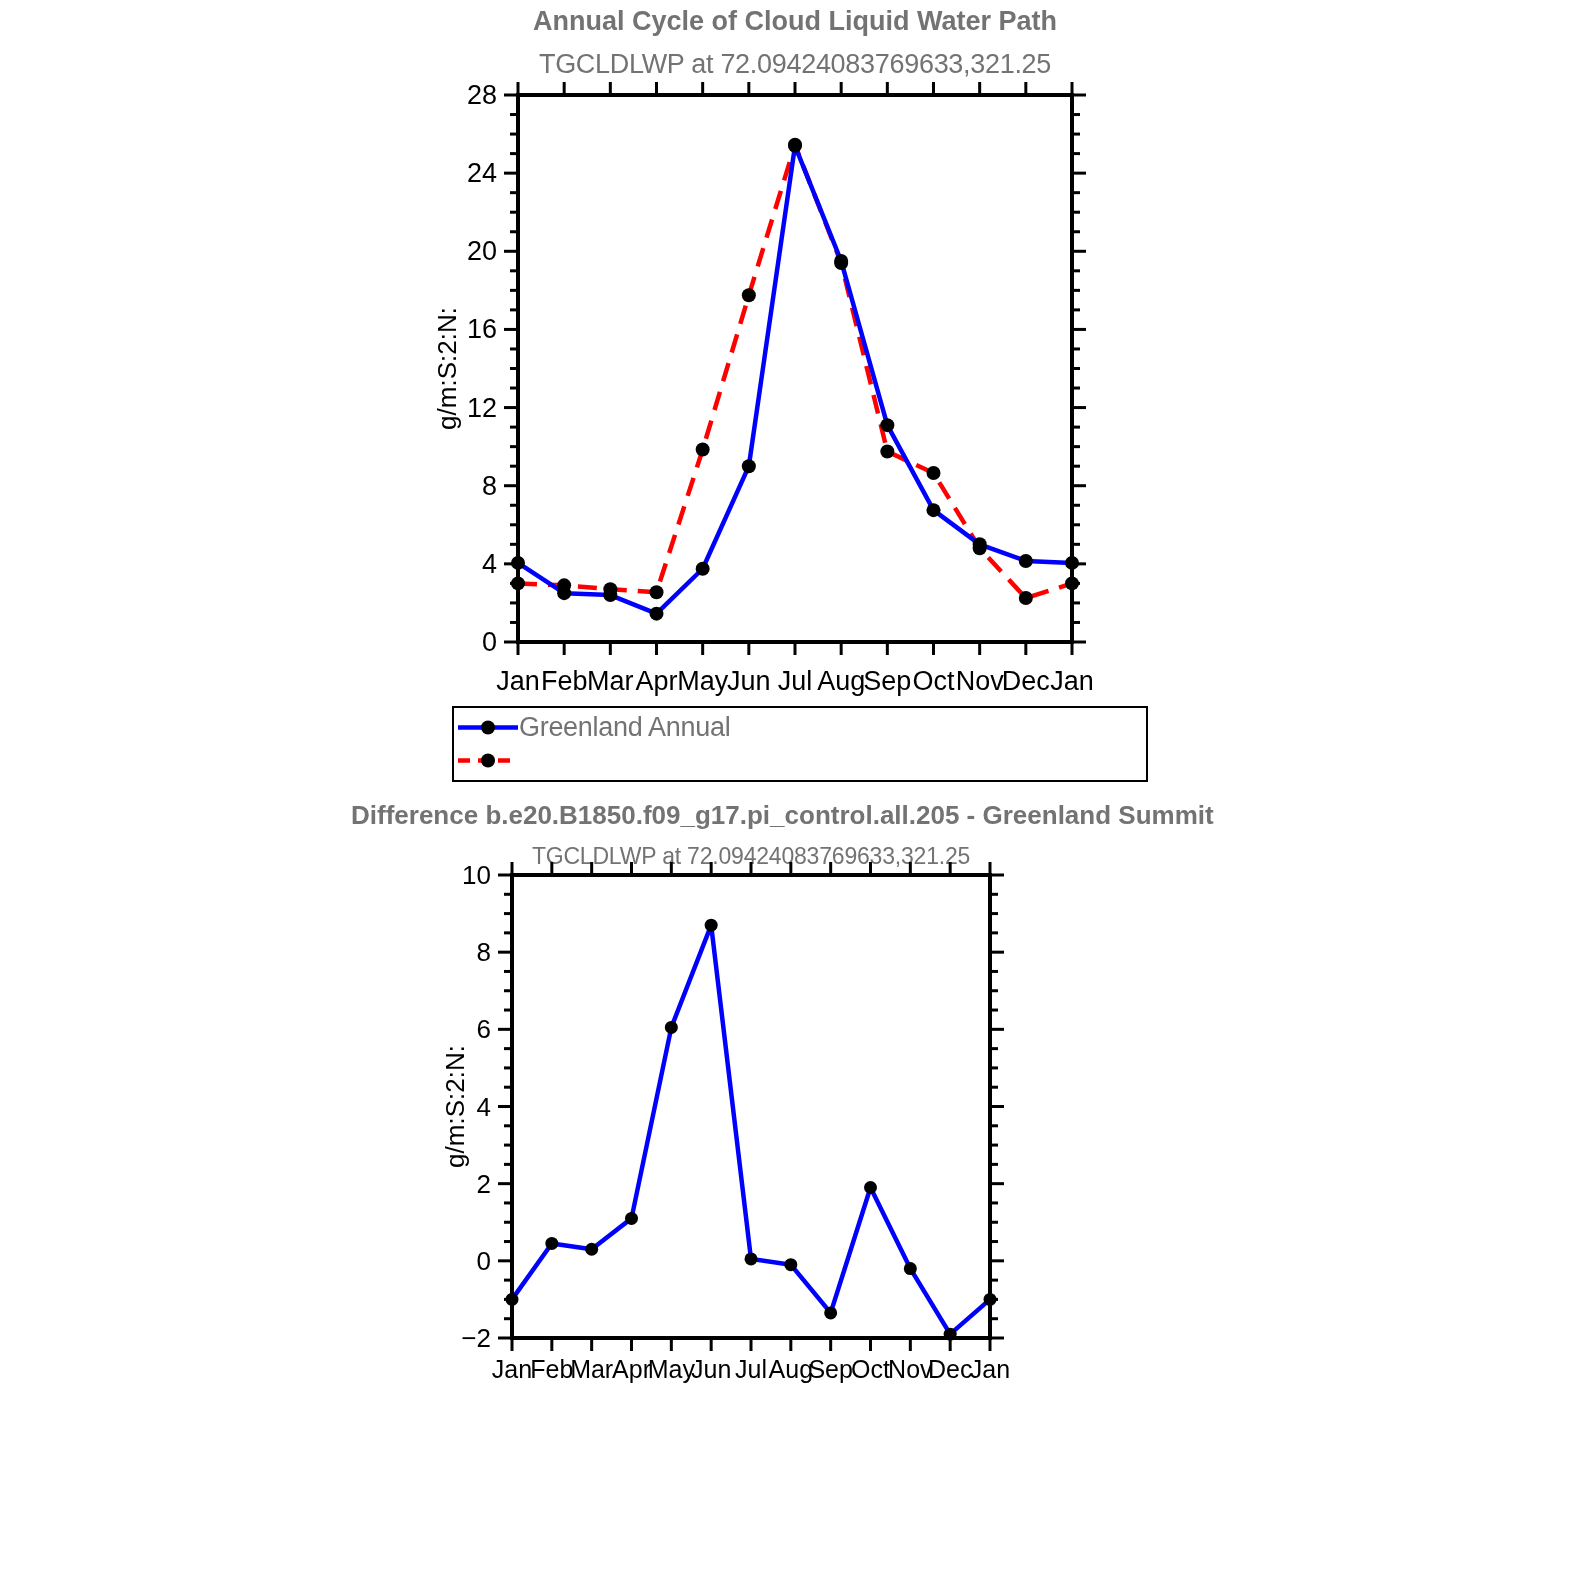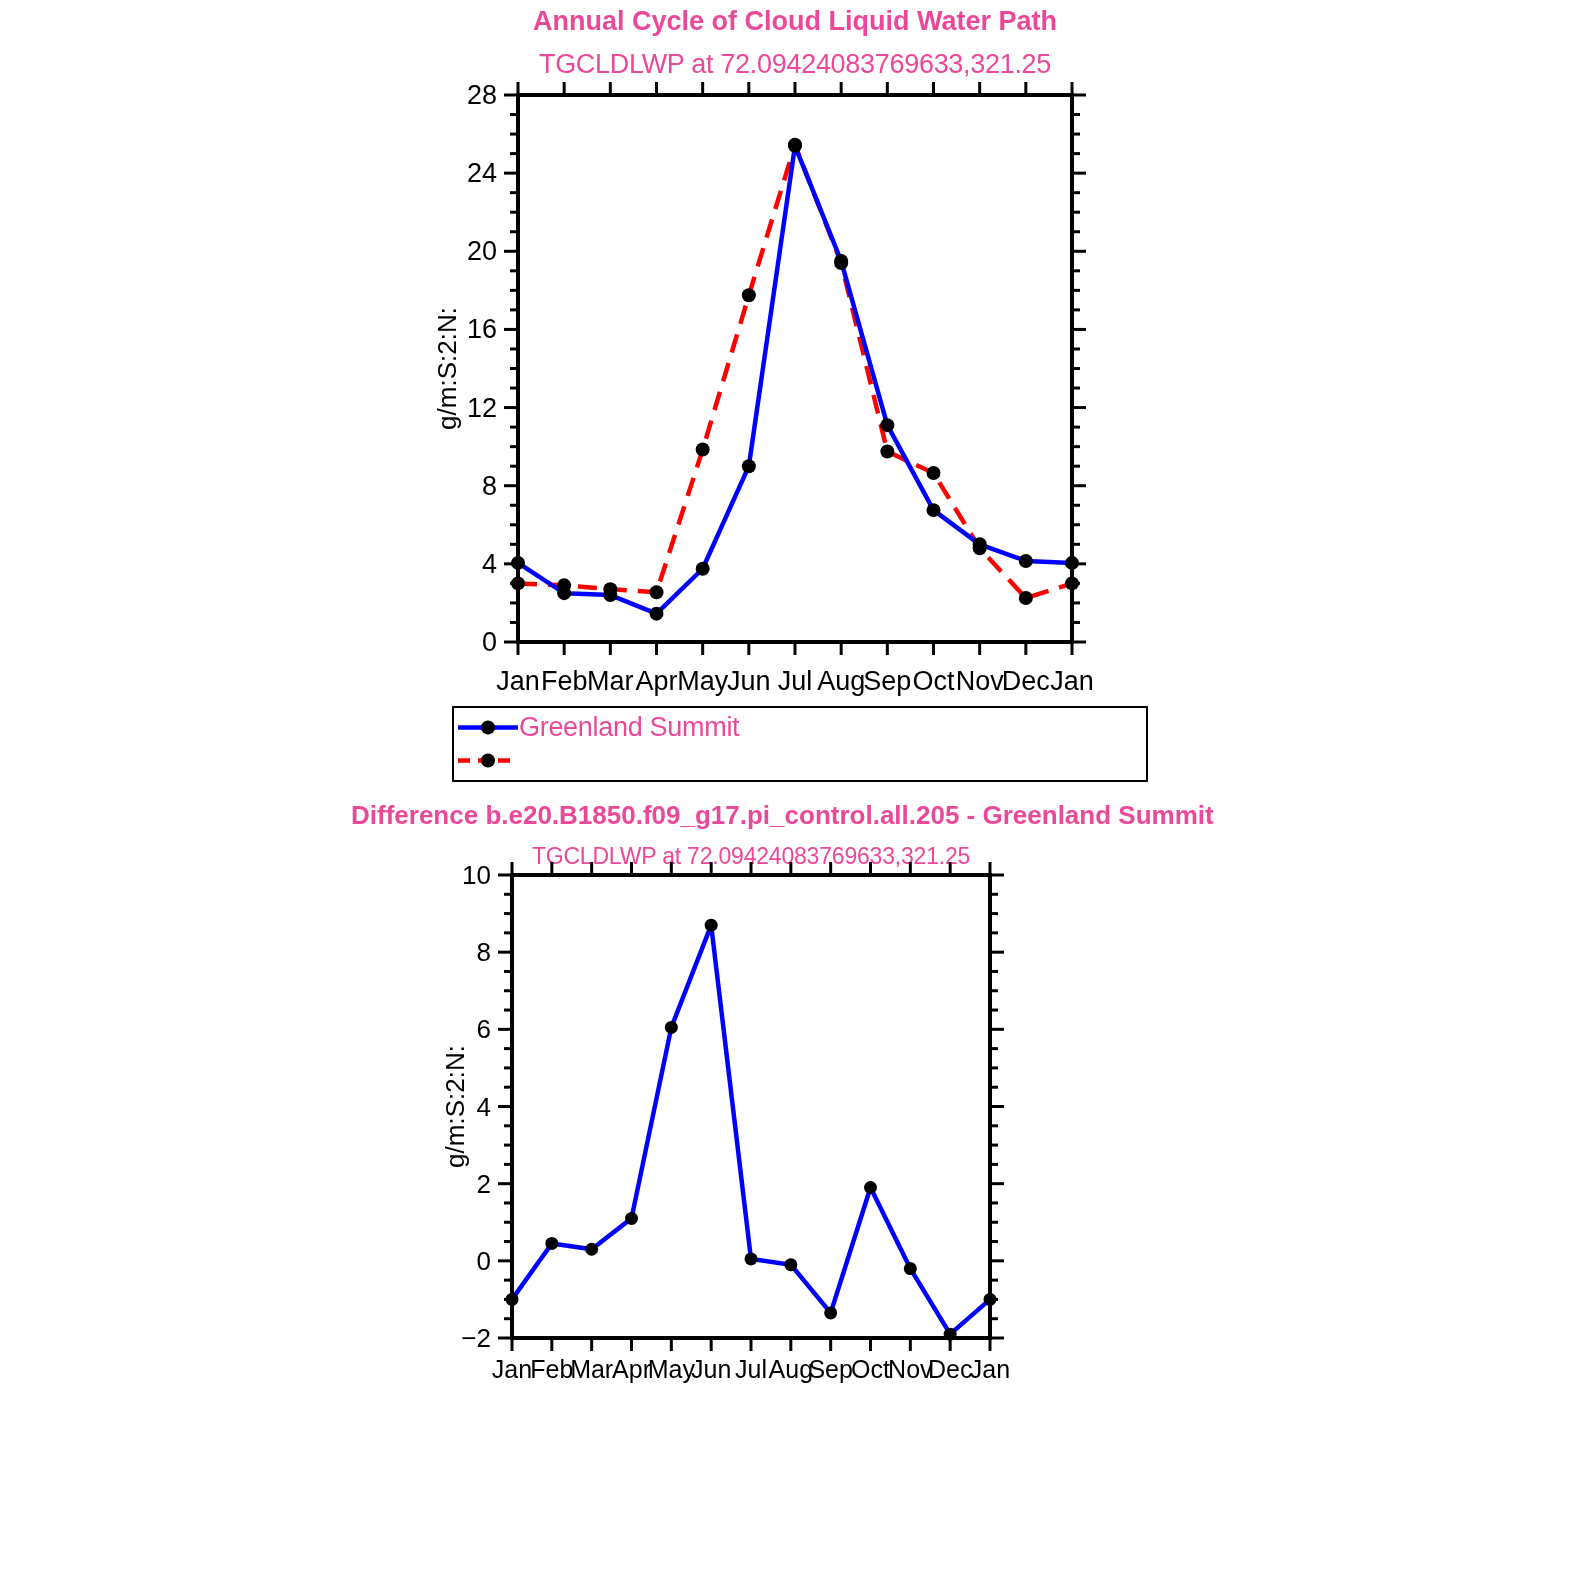--- a/index.html
+++ b/index.html
@@ -1,17 +1,17 @@
 <!DOCTYPE html>
 <html><head>
 <meta charset="utf-8">
 <style>
   html,body{margin:0;padding:0;background:#ffffff;}
   .canvas{position:relative;width:1574px;height:1574px;background:#ffffff;overflow:hidden;
-          font-family:"Liberation Sans",sans-serif;color:#ec4899;}
+          font-family:"Liberation Sans",sans-serif;color:#737373;}
   .caption{position:absolute;text-align:center;white-space:nowrap;}
   .main-title-1{left:395px;top:6px;width:800px;font-size:27px;font-weight:bold;}
   .subtitle-1{left:395px;top:49px;width:800px;font-size:27px;font-weight:normal;letter-spacing:-0.3px;}
   .main-title-2{left:351px;top:800px;width:800px;font-size:26px;font-weight:bold;}
   .subtitle-2{left:351px;top:843px;width:800px;font-size:23px;font-weight:normal;letter-spacing:-0.2px;}
   #plots{position:absolute;left:0;top:0;}
   .legend{position:absolute;left:452px;top:706px;width:696px;height:76px;border:2.5px solid #000;
           box-sizing:border-box;background:#fff;display:flex;flex-direction:column;
           justify-content:space-evenly;padding:2px 2px 2px 3px;}
   .legend-row{display:flex;align-items:center;height:33px;}
@@ -283,21 +283,21 @@
         <circle cx="990" cy="1299.4166666666667" r="6.5" fill="#000000"></circle>
       </g>
     </svg>
 
   <div class="legend">
     <div class="legend-row">
       <svg class="swatch" width="62" height="33" viewBox="0 0 62 33">
         <line x1="1" y1="16.5" x2="61" y2="16.5" stroke-width="4.5" stroke="#0000ff"></line>
         <circle cx="31" cy="16.5" r="7" fill="#000000"></circle>
       </svg>
-      <span class="legend-label">Greenland Summit</span>
+      <span class="legend-label">Greenland Annual</span>
     </div>
     <div class="legend-row">
       <svg class="swatch" width="62" height="33" viewBox="0 0 62 33">
         <line class="dashed-line" x1="1" y1="16.5" x2="61" y2="16.5" stroke-width="4.5" stroke="#ff0000"></line>
         <circle cx="31" cy="16.5" r="7" fill="#000000"></circle>
       </svg>
     </div>
   </div>
 
 </div>

